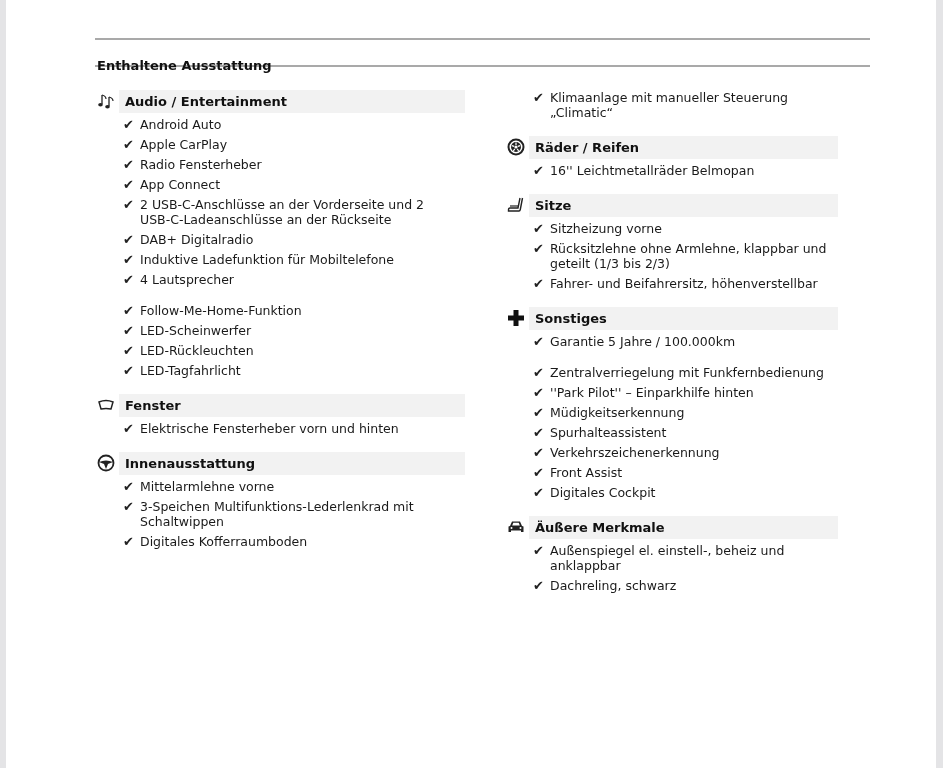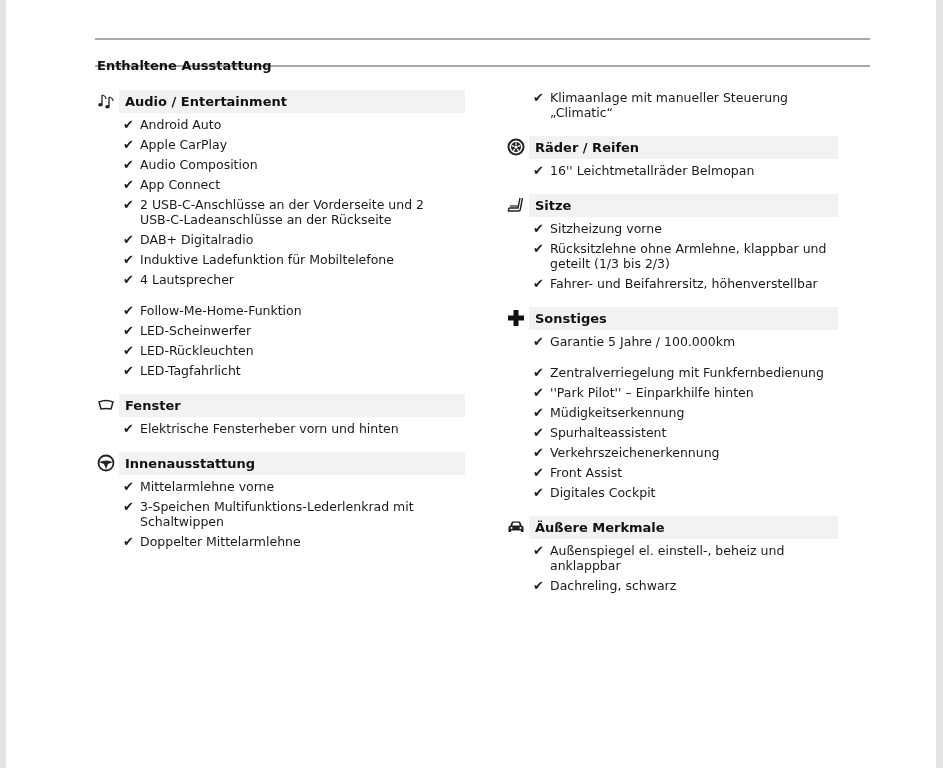--- a/index.html
+++ b/index.html
@@ -66,21 +66,21 @@
               <path d="M12 4 L12 13" stroke="#222" stroke-width="1.3"></path>
               <ellipse cx="10.5" cy="13.8" rx="2.3" ry="1.7" fill="#222"></ellipse>
               <path d="M12 4 Q16 5 16 8" stroke="#222" stroke-width="1.2" fill="none"></path>
             </svg>
           </span>
           <div class="sec-title">Audio / Entertainment</div>
         </div>
         <ul class="items">
           <li><span class="chk">✔</span><span>Android Auto</span></li>
           <li><span class="chk">✔</span><span>Apple CarPlay</span></li>
-          <li><span class="chk">✔</span><span>Audio Composition</span></li>
+          <li><span class="chk">✔</span><span>Radio Fensterheber</span></li>
           <li><span class="chk">✔</span><span>App Connect</span></li>
           <li><span class="chk">✔</span><span>2 USB-C-Anschlüsse an der Vorderseite und 2 USB-C-Ladeanschlüsse an der Rückseite</span></li>
           <li><span class="chk">✔</span><span>DAB+ Digitalradio</span></li>
           <li><span class="chk">✔</span><span>Induktive Ladefunktion für Mobiltelefone</span></li>
           <li><span class="chk">✔</span><span>4 Lautsprecher</span></li>
         </ul>
       </div>
       <div class="section">
         <ul class="items">
           <li><span class="chk">✔</span><span>Follow-Me-Home-Funktion</span></li>
@@ -108,21 +108,21 @@
             <svg width="18" height="18" viewBox="0 0 18 18">
               <circle cx="9" cy="9" r="7.5" fill="none" stroke="#222" stroke-width="1.8"></circle>
               <path d="M2 8 Q9 5 16 8 L11 10 L9 15 L7 10 Z" fill="#222"></path>
             </svg>
           </span>
           <div class="sec-title">Innenausstattung</div>
         </div>
         <ul class="items">
           <li><span class="chk">✔</span><span>Mittelarmlehne vorne</span></li>
           <li><span class="chk">✔</span><span>3-Speichen Multifunktions-Lederlenkrad mit Schaltwippen</span></li>
-          <li><span class="chk">✔</span><span>Doppelter Mittelarmlehne</span></li>
+          <li><span class="chk">✔</span><span>Digitales Kofferraumboden</span></li>
         </ul>
       </div>
     </div>
   <div class="col right" id="col-right">
       <div class="section">
         <ul class="items">
           <li><span class="chk">✔</span><span>Klimaanlage mit manueller Steuerung „Climatic“</span></li>
         </ul>
       </div>
       <div class="section">

